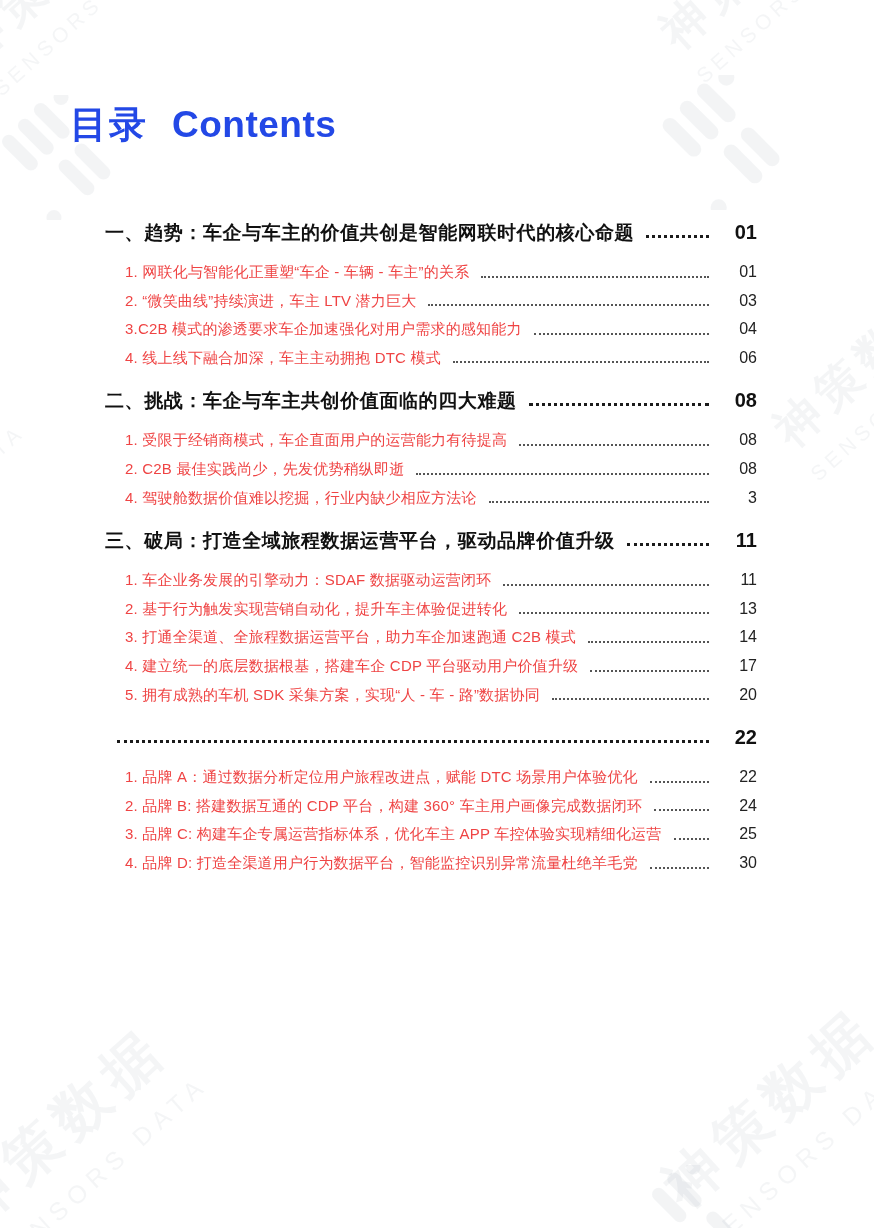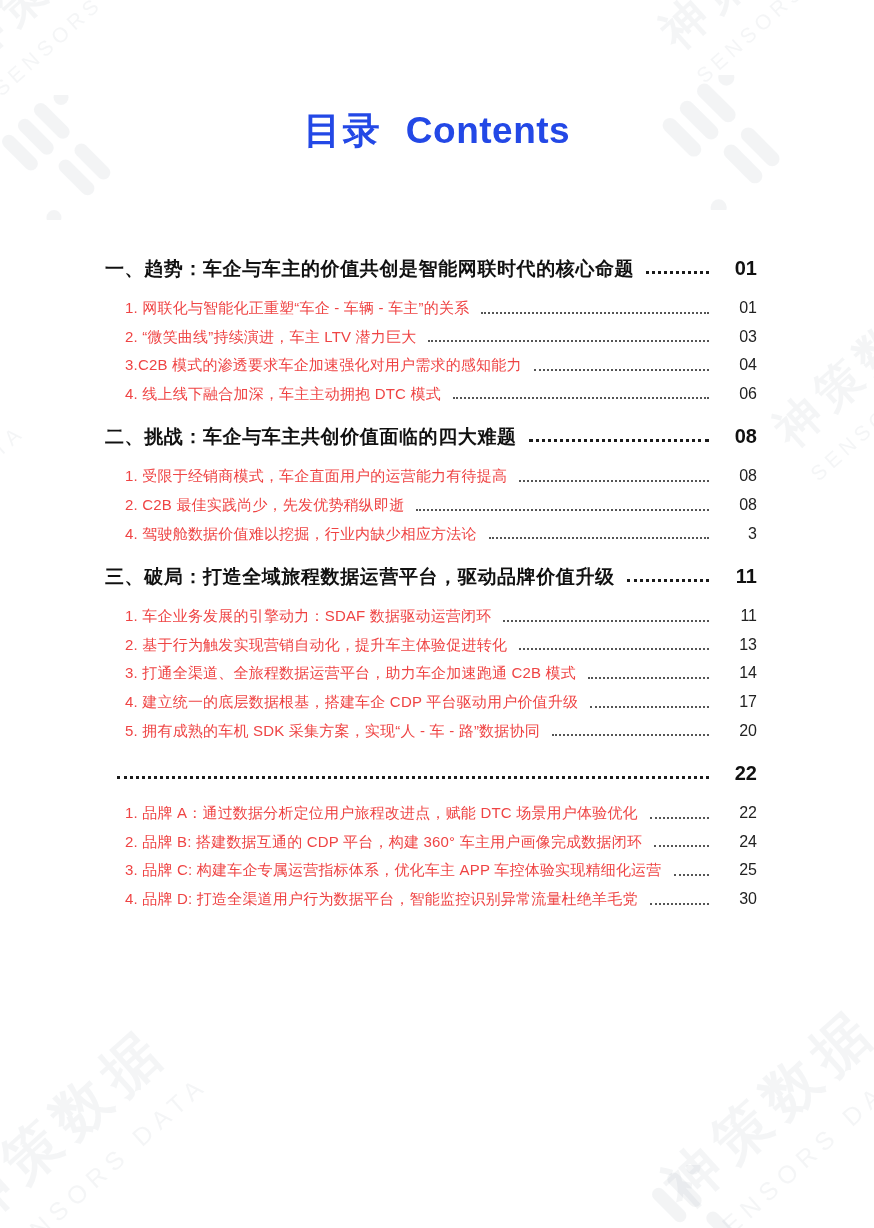--- a/index.html
+++ b/index.html
@@ -23,33 +23,33 @@
     white-space:nowrap;
   }
   .wm .wm-zh { font-size:56px; font-weight:700; letter-spacing:10px; }
   .wm .wm-en { font-size:25px; letter-spacing:7px; margin-top:8px; }
   .wm-small .wm-zh { font-size:46px; letter-spacing:8px; }
   .wm-small .wm-en { font-size:21px; letter-spacing:5px; }
   .wm-logo { position:absolute; opacity:0.13; pointer-events:none; }
 
   
   .page-header {
-    position:absolute; top:106px; left:0;
-    width:100%; text-align:center;
-    box-sizing:border-box;
+    position:absolute; top:100px; left:0;
+    width:100%; text-align:left;
+    padding-left:70px; box-sizing:border-box;
   }
   .title-zh, .title-en {
     font-size:37px; font-weight:800; color:#2348e6;
     letter-spacing:2px;
   }
   .title-en { margin-left:24px; letter-spacing:0.5px; }
 
   
   .toc {
-    position:absolute; left:105px; top:217px; width:652px;margin-top:36px;
+    position:absolute; left:105px; top:217px; width:652px;
   }
   .section { margin-bottom:13px; }
   .row { display:flex; }
   .row .leader {
     flex:1; min-width:24px;
     align-self:flex-end;
     border-bottom:2px dotted #555;
     margin:0 12px 9px 12px;
   }
   .head { height:31px; line-height:31px; margin-bottom:10px; }

